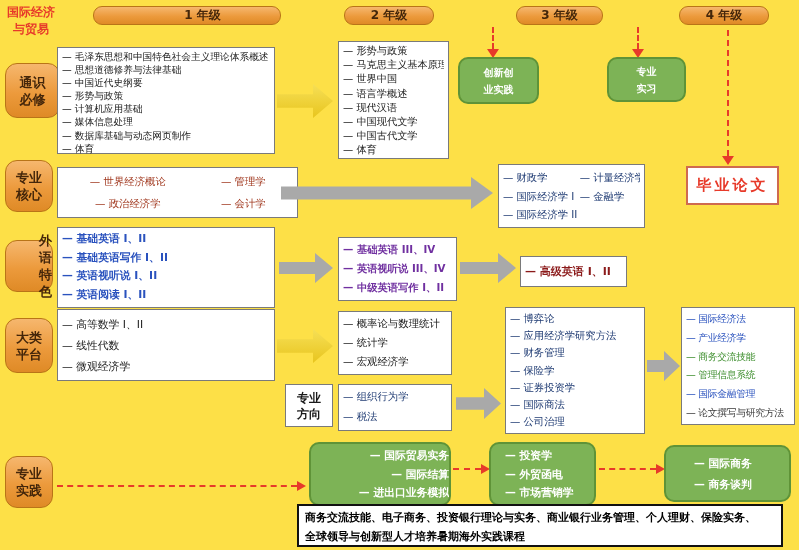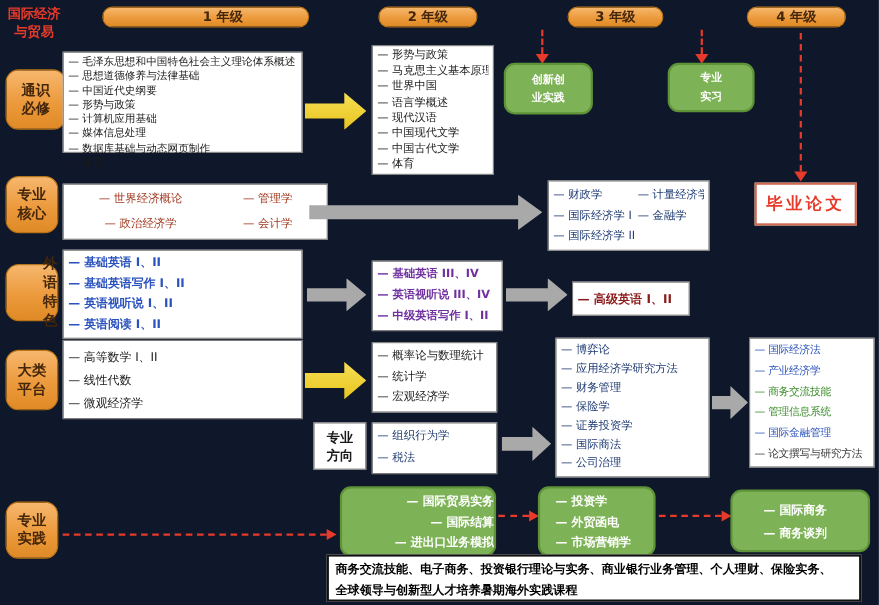--- a/index.html
+++ b/index.html
@@ -1,16 +1,16 @@
 <!DOCTYPE html>
 <html><head>
 <meta charset="utf-8">
 <style>
   html,body{margin:0;padding:0;background:#fff;}
-  .stage{position:relative;width:799px;height:550px;background:#0f172a;overflow:hidden;
+  .stage{position:relative;width:799px;height:550px;background:#fde047;overflow:hidden;
          font-family:"DejaVu Sans",sans-serif;}
 
   
   .pill{position:absolute;display:flex;align-items:center;justify-content:center;
         background:linear-gradient(180deg,#f6b76e 0%,#ec9a3c 55%,#df8a26 100%);
         border:1px solid #b97417;border-radius:10px;color:#44260a;font-weight:bold;
         box-sizing:border-box;}
   .pill.year{font-size:12px;border-radius:9px;}
   .pill.cat{flex-direction:column;font-size:13px;line-height:17px;border-radius:12px;}
 
@@ -90,21 +90,21 @@
   <div class="gbox mile" style="left:607px;top:57px;width:79px;height:45px;">
     <div>专业</div>
     <div>实习</div>
   </div>
   <div class="thesis" style="left:686px;top:166px;width:93px;height:39px;">毕业论文</div>
 
   <div class="pill cat" style="left:5px;top:63px;width:55px;height:55px;">
     <span>通识</span>
     <span>必修</span>
   </div>
-  <div class="cbox" style="left:57px;top:47px;width:218px;height:92px;font-size:9.7px;line-height:13.1px;">
+  <div class="cbox" style="left:57px;top:47px;width:218px;height:107px;font-size:9.7px;line-height:13.1px;">
       <div class="ci">— 毛泽东思想和中国特色社会主义理论体系概述</div>
       <div class="ci">— 思想道德修养与法律基础</div>
       <div class="ci">— 中国近代史纲要</div>
       <div class="ci">— 形势与政策</div>
       <div class="ci">— 计算机应用基础</div>
       <div class="ci">— 媒体信息处理</div>
       <div class="ci">— 数据库基础与动态网页制作</div>
       <div class="ci">— 体育</div>
     </div>
   <div class="barrow yellow" style="left:277px;top:84px;width:56px;height:34px;clip-path:polygon(0 30%,calc(100% - 20px) 30%,calc(100% - 20px) 0,100% 50%,calc(100% - 20px) 100%,calc(100% - 20px) 70%,0 70%);"></div>

